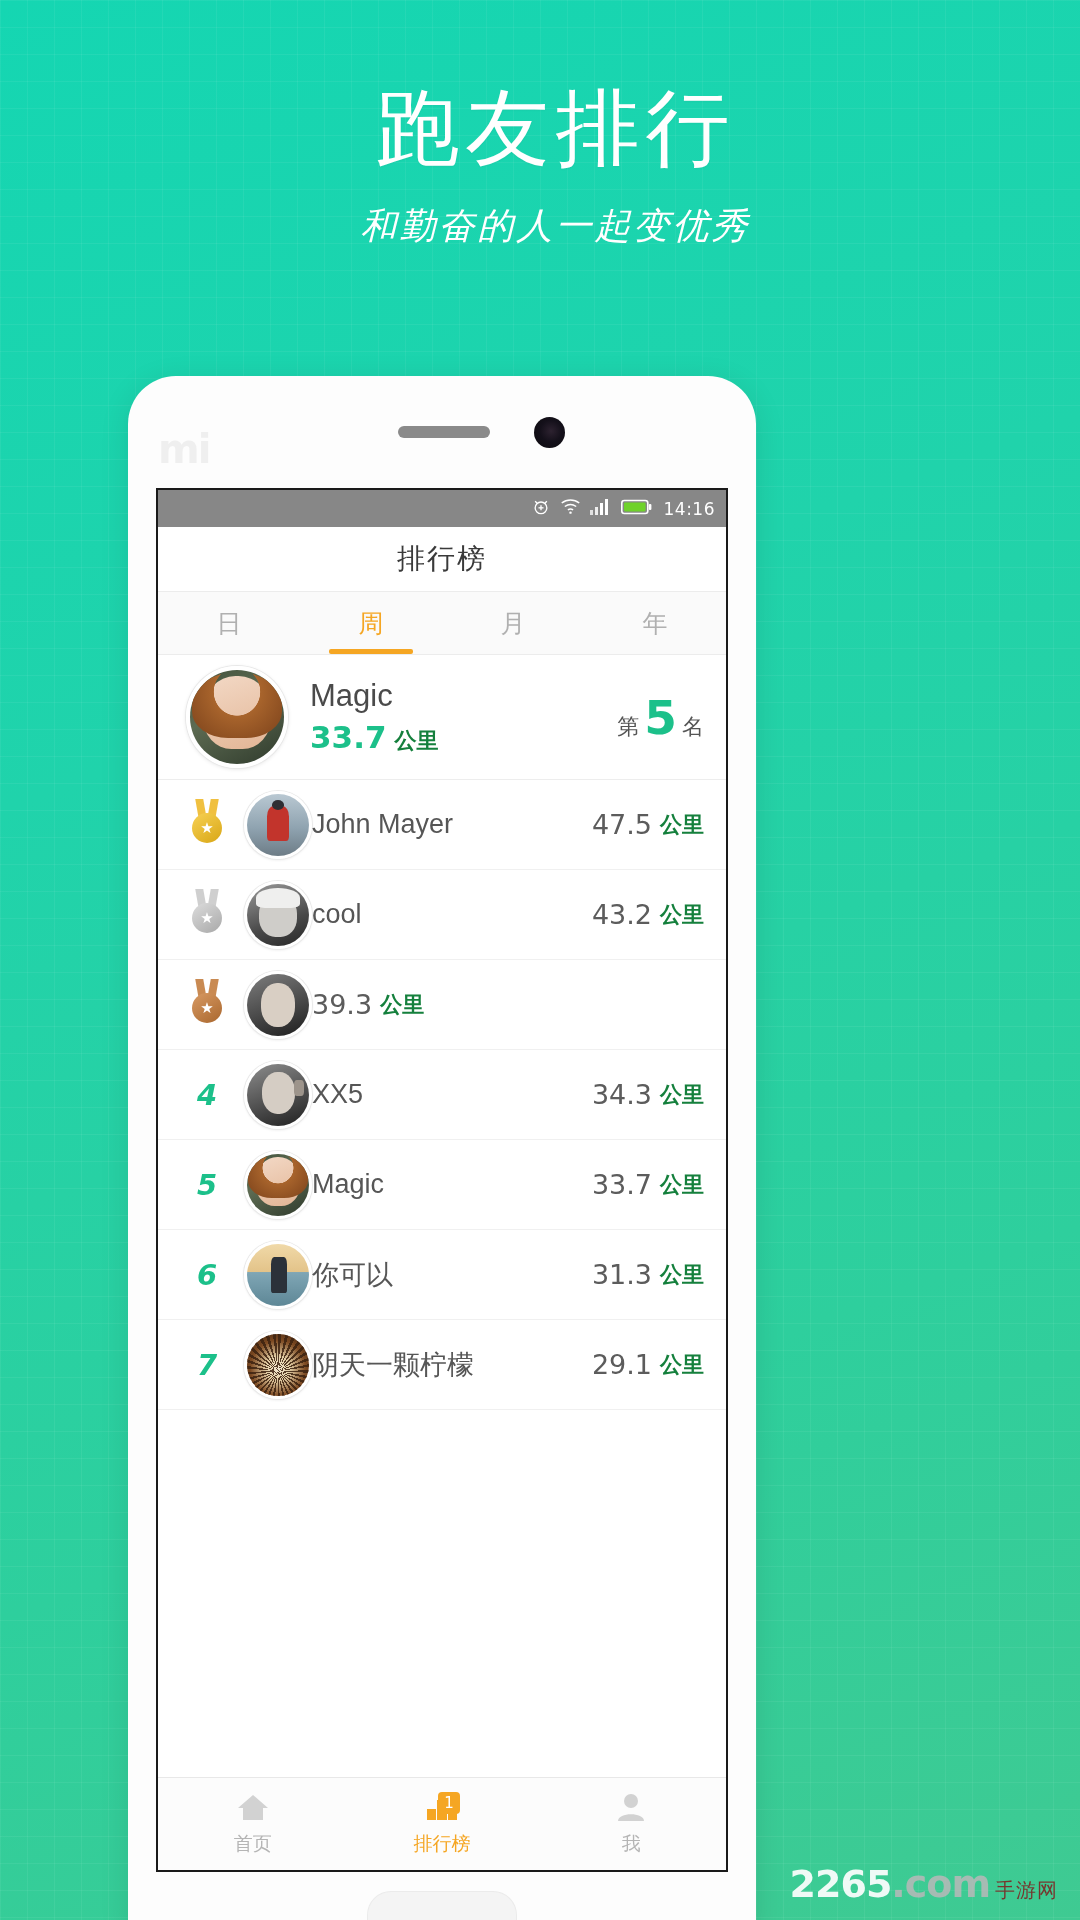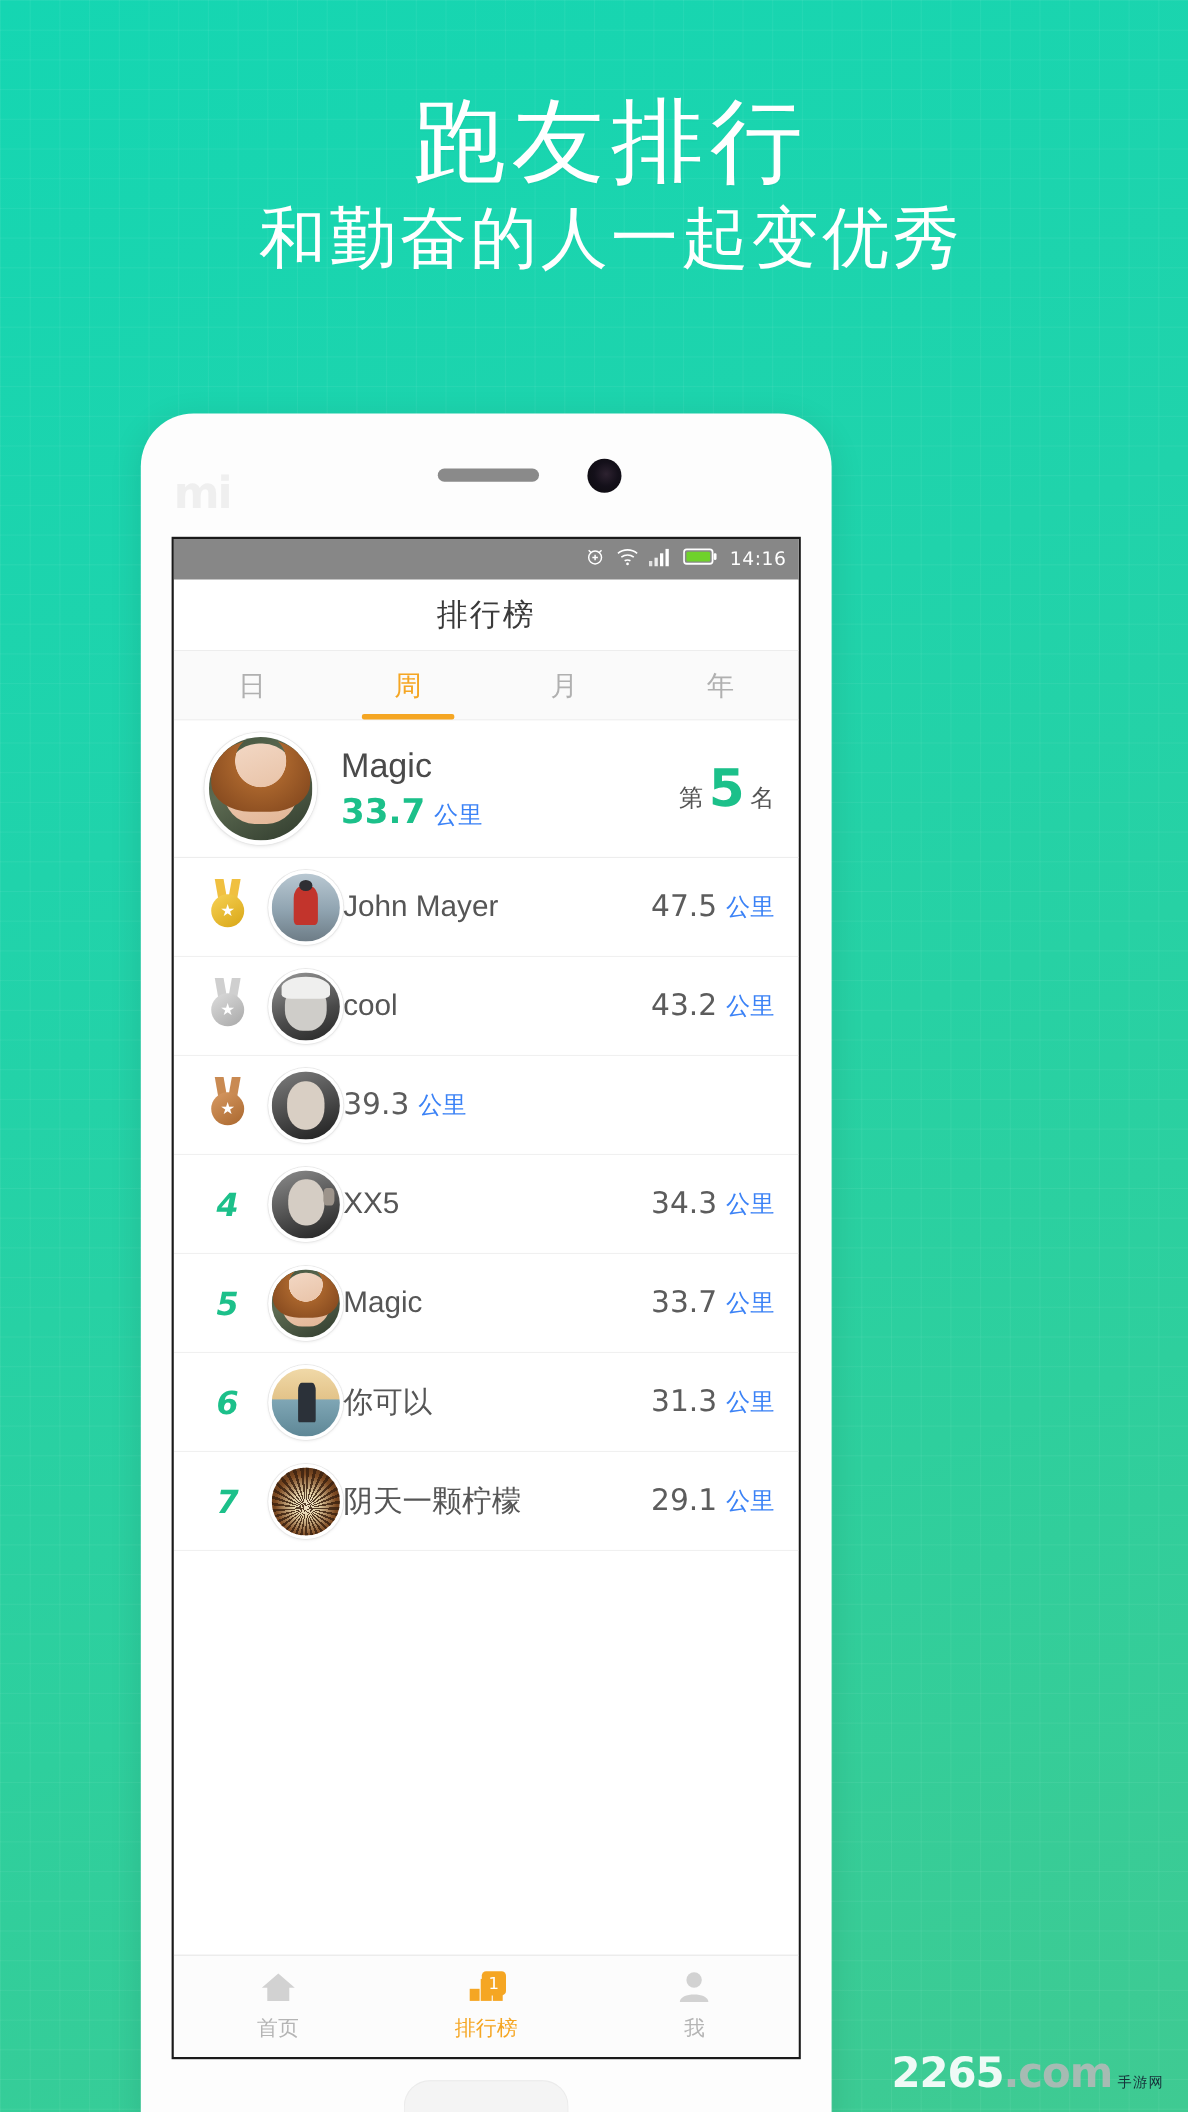--- a/index.html
+++ b/index.html
@@ -26,22 +26,22 @@
   #promo-text{
     position:absolute;top:84px;left:0;right:0;text-align:center;
     color:#ffffff;
     padding-left:31px;
   }
   #promo-title{
     font-size:84px;line-height:1.05;font-weight:400;letter-spacing:6px;
     text-shadow:0 1px 2px rgba(0,0,0,.04);
   }
   #promo-sub{
-    margin-top:8px;
-    font-size:61px;line-height:1.2;font-weight:300;letter-spacing:3px;
+    margin-top:32px;
+    font-size:36px;line-height:1.2;font-weight:300;letter-spacing:3px;font-style:italic;
   }
   
   #phone{
     position:absolute;left:128px;top:376px;width:628px;height:1560px;
     background:#fdfdfd;
     border-radius:48px 48px 14px 14px;
     box-shadow:0 6px 30px rgba(0,0,0,.10);
   }
   #phone-top{
     position:relative;height:112px;
@@ -112,21 +112,21 @@
     width:94px;height:94px;border-radius:50%;flex:0 0 auto;
     border:4px solid #ffffff;
     box-shadow:0 0 0 1px #e8e8e8,0 1px 4px rgba(0,0,0,.12);
     overflow:hidden;position:relative;
   }
   #self-info{margin-left:22px;flex:1;}
   #self-name{font-size:31px;color:#4a4a4a;line-height:1.15;}
   #self-dist-line{margin-top:6px;display:flex;align-items:baseline;}
   #self-dist{font-size:31px;font-weight:bold;color:#1cc08a;
     font-family:"DejaVu Sans",sans-serif;}
-  .unit{font-size:22px;color:#3b82f6;margin-left:8px;}
+  .unit{font-size:22px;color:#15803d;margin-left:8px;font-weight:bold;}
   #self-rank{display:flex;align-items:baseline;}
   .rank-pre,.rank-post{font-size:22px;color:#555;}
   #self-rank-num{
     font-size:47px;font-weight:bold;color:#1cc08a;margin:0 5px;
     font-family:"DejaVu Sans",sans-serif;
   }
   
   #rank-list{flex:1;overflow:hidden;background:#ffffff;}
   .rank-row{
     height:89px;display:flex;align-items:center;
@@ -187,21 +187,21 @@
     border:1px solid #ebebeb;border-bottom:none;
   }
   
   #watermark{
     position:absolute;right:22px;bottom:14px;
     display:flex;align-items:baseline;
     font-family:"DejaVu Sans",sans-serif;
   }
   #wm-num{font-size:38px;font-weight:bold;color:#ffffff;opacity:.92;letter-spacing:-1px;}
   #wm-com{font-size:38px;font-weight:bold;color:#b9b9b9;opacity:.85;letter-spacing:-1px;}
-  #wm-cn{font-size:13px;color:#0f172a;opacity:.85;margin-left:5px;letter-spacing:1px;text-align:center;}
+  #wm-cn{font-size:20px;color:#7f1d1d;opacity:.85;margin-left:5px;letter-spacing:1px;text-align:center;}
   
   .av{width:100%;height:100%;position:relative;}
   .av-a{background:linear-gradient(150deg,#40513c 0%,#5d6b52 40%,#2f3a2c 100%);}
   .av-a::before{content:"";position:absolute;left:14%;top:6%;width:72%;height:78%;
     border-radius:48% 48% 42% 42%;background:linear-gradient(160deg,#f3d9c6,#e2b595);}
   .av-a::after{content:"";position:absolute;left:2%;top:2%;width:96%;height:70%;
     border-radius:50% 50% 40% 40%;
     background:radial-gradient(ellipse at 50% 30%,transparent 36%,#a8642c 37%,#7c421b 100%);}
   .av-b{background:linear-gradient(180deg,#b9c8d2 0%,#8fa3b0 55%,#6d7c86 100%);}
   .av-b::before{content:"";position:absolute;left:32%;top:20%;width:36%;height:56%;

